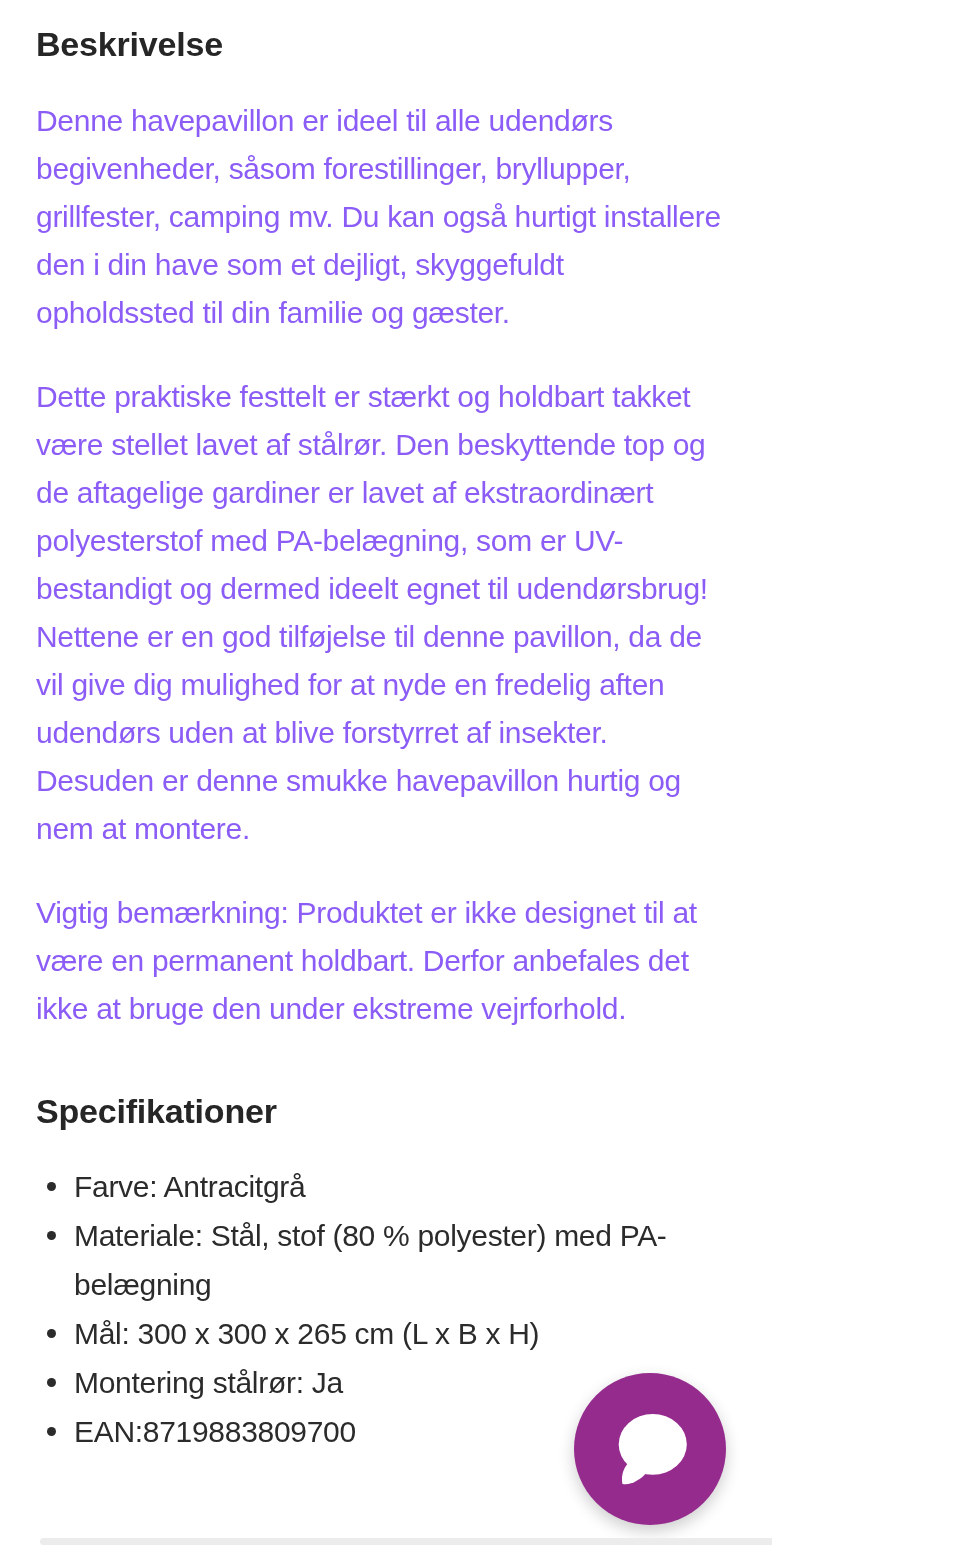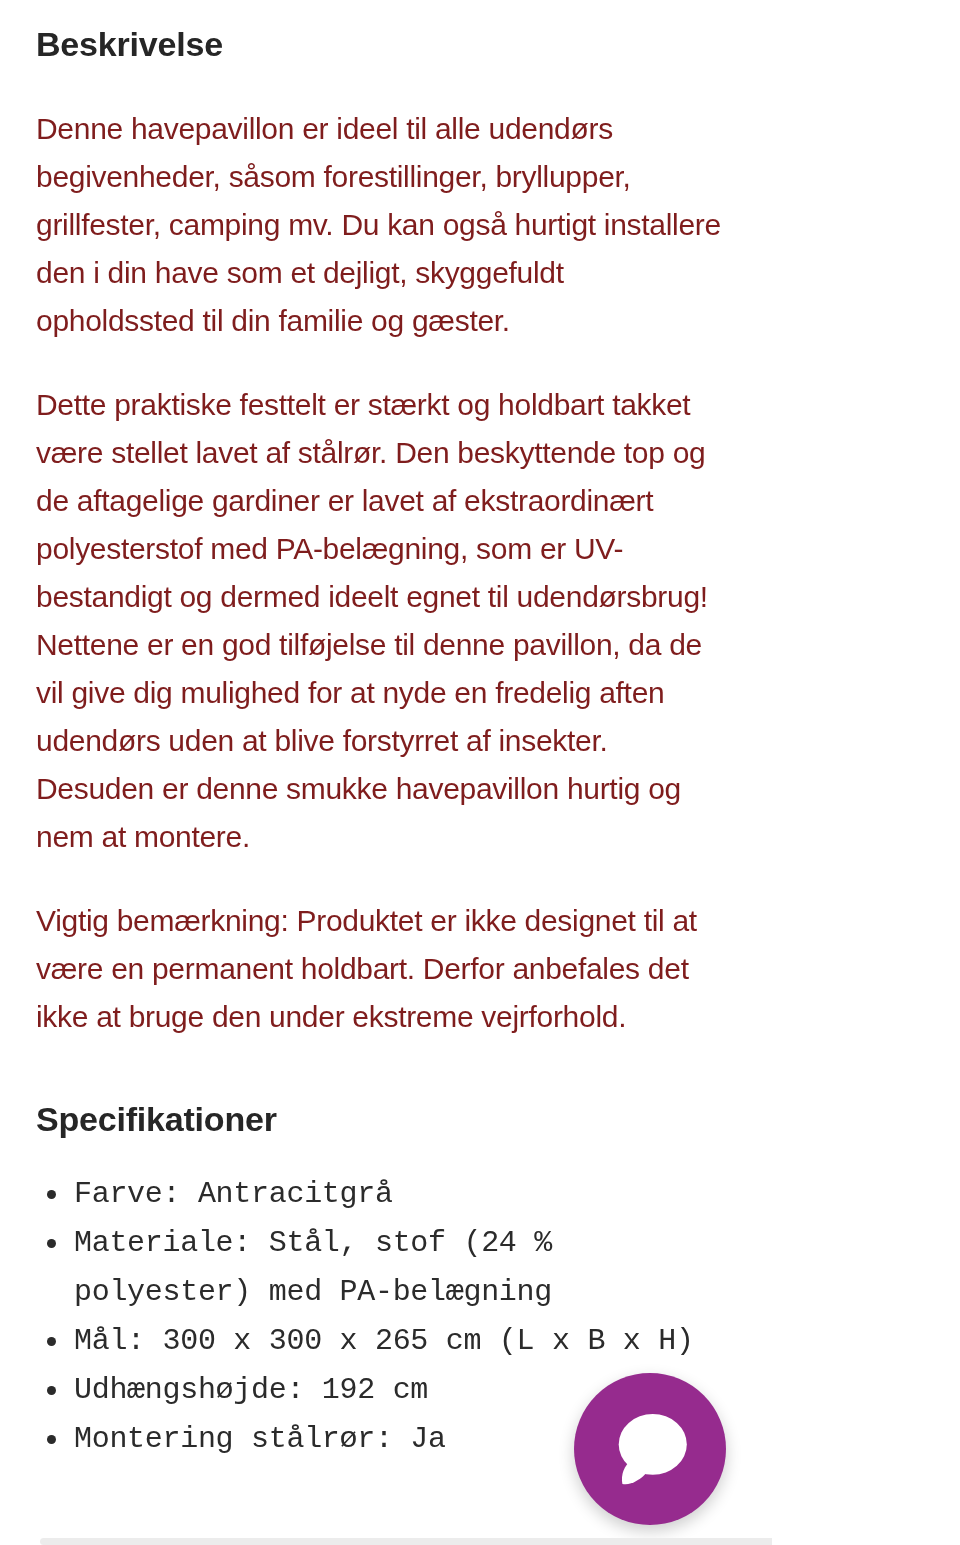--- a/index.html
+++ b/index.html
@@ -27,31 +27,30 @@
     letter-spacing: -0.2px;
     line-height: 1.2;
   }
   .section-heading.specs {
     margin-top: 58px;
   }
   .body-paragraph {
     font-size: 30px;
     line-height: 48px;
     letter-spacing: -0.3px;
-    margin: 40px 0 0 0;
-    color: #7f1d1d;
+    margin: 32px 0 0 0;
+    color: #8b5cf6;
   }
   .body-paragraph + .body-paragraph {
     margin-top: 36px;
   }
   .spec-list {
     list-style: none;
     margin: 30px 0 0 0;
     padding: 0;
-    font-family: Liberation Mono, monospace;
   }
   .spec-list li {
     position: relative;
     padding-left: 38px;
     font-size: 30px;
     line-height: 49px;
     letter-spacing: -0.3px;
     color: #2b2b2b;
   }
   .spec-list li::before {
@@ -107,24 +106,24 @@
     <p class="body-paragraph">Denne havepavillon er ideel til alle udendørs begivenheder, såsom forestillinger, bryllupper, grillfester, camping mv. Du kan også hurtigt installere den i din have som et dejligt, skyggefuldt opholdssted til din familie og gæster.</p>
 
     <p class="body-paragraph">Dette praktiske festtelt er stærkt og holdbart takket være stellet lavet af stålrør. Den beskyttende top og de aftagelige gardiner er lavet af ekstraordinært polyesterstof med PA-belægning, som er UV-bestandigt og dermed ideelt egnet til udendørsbrug! Nettene er en god tilføjelse til denne pavillon, da de vil give dig mulighed for at nyde en fredelig aften udendørs uden at blive forstyrret af insekter. Desuden er denne smukke havepavillon hurtig og nem at montere.</p>
 
     <p class="body-paragraph">Vigtig bemærkning: Produktet er ikke designet til at være en permanent holdbart. Derfor anbefales det ikke at bruge den under ekstreme vejrforhold.</p>
 
     <h2 class="section-heading specs">Specifikationer</h2>
 
     <ul class="spec-list">
       <li>Farve: Antracitgrå</li>
-      <li>Materiale: Stål, stof (24 % polyester) med PA-belægning</li>
+      <li>Materiale: Stål, stof (80 % polyester) med PA-belægning</li>
       <li>Mål: 300 x 300 x 265 cm (L x B x H)</li>
-      <li>Udhængshøjde: 192 cm</li>
       <li>Montering stålrør: Ja</li>
+      <li>EAN:8719883809700</li>
     </ul>
   </div>
 
   <button class="chat-fab" aria-label="Chat">
     <span>
       <svg viewBox="0 0 100 100" xmlns="http://www.w3.org/2000/svg">
         <ellipse cx="53" cy="45" rx="37" ry="33" fill="#ffffff"></ellipse>
         <path d="M20 88 C18 78 22 68 30 62 L48 74 C40 84 28 90 20 88 Z" fill="#ffffff"></path>
       </svg>
     </span>

